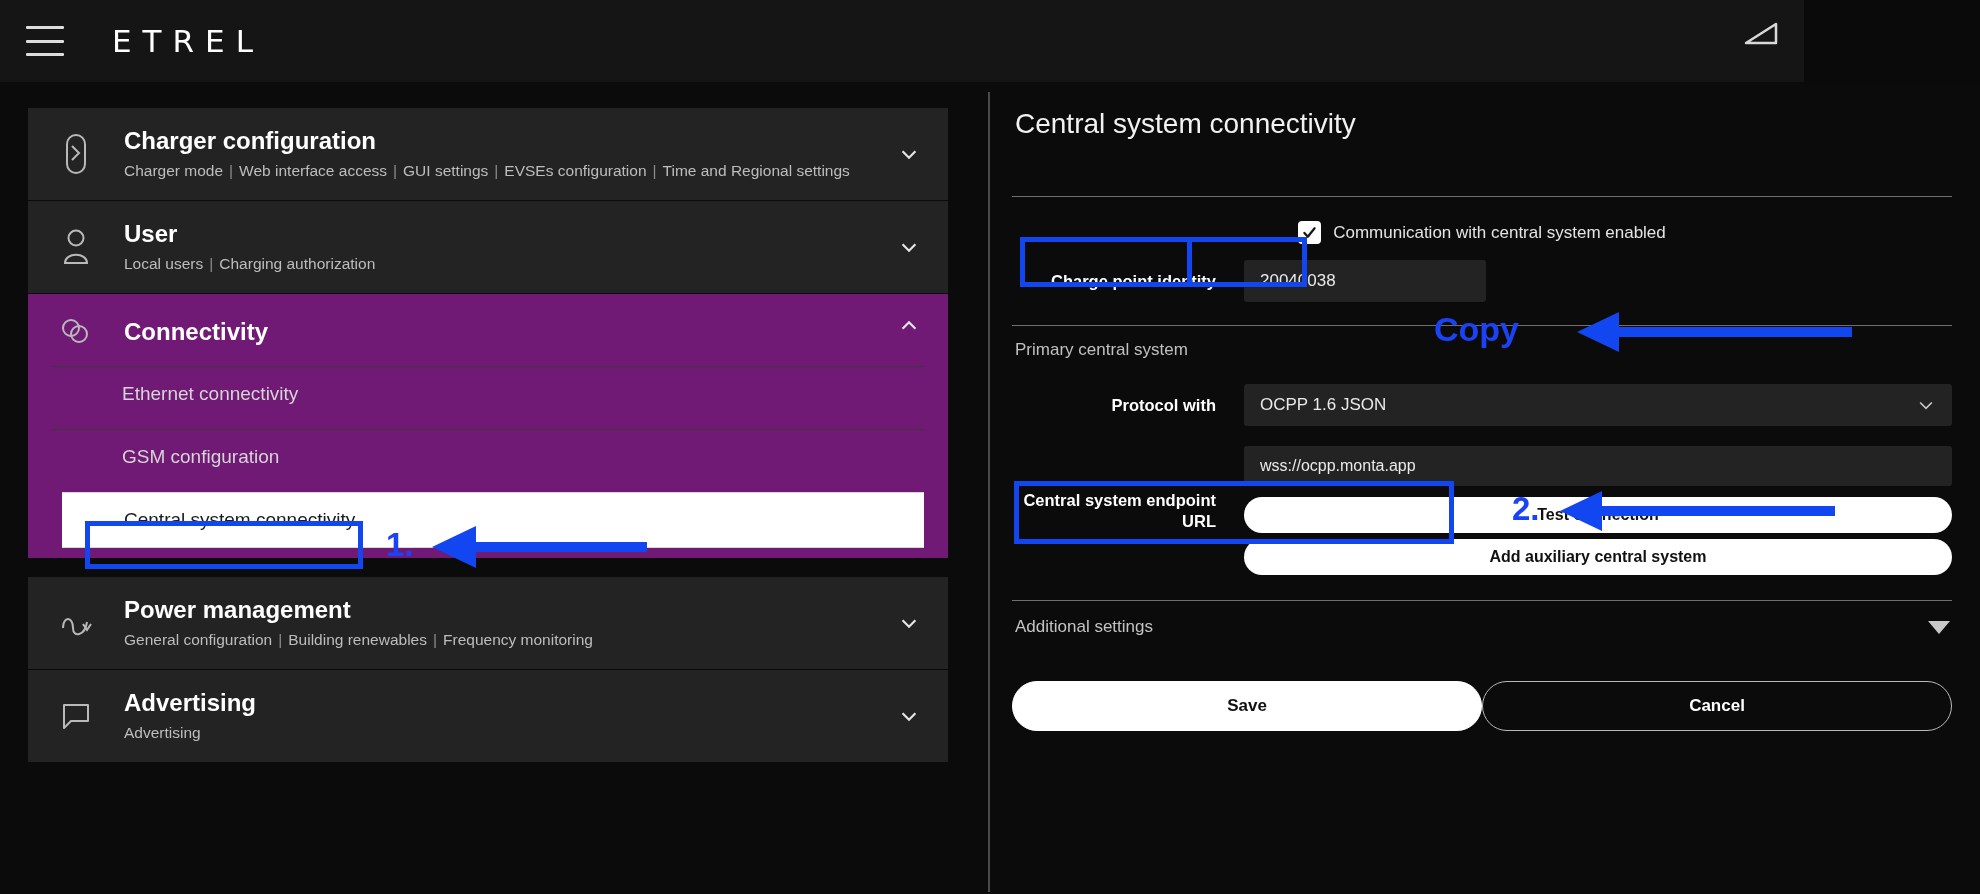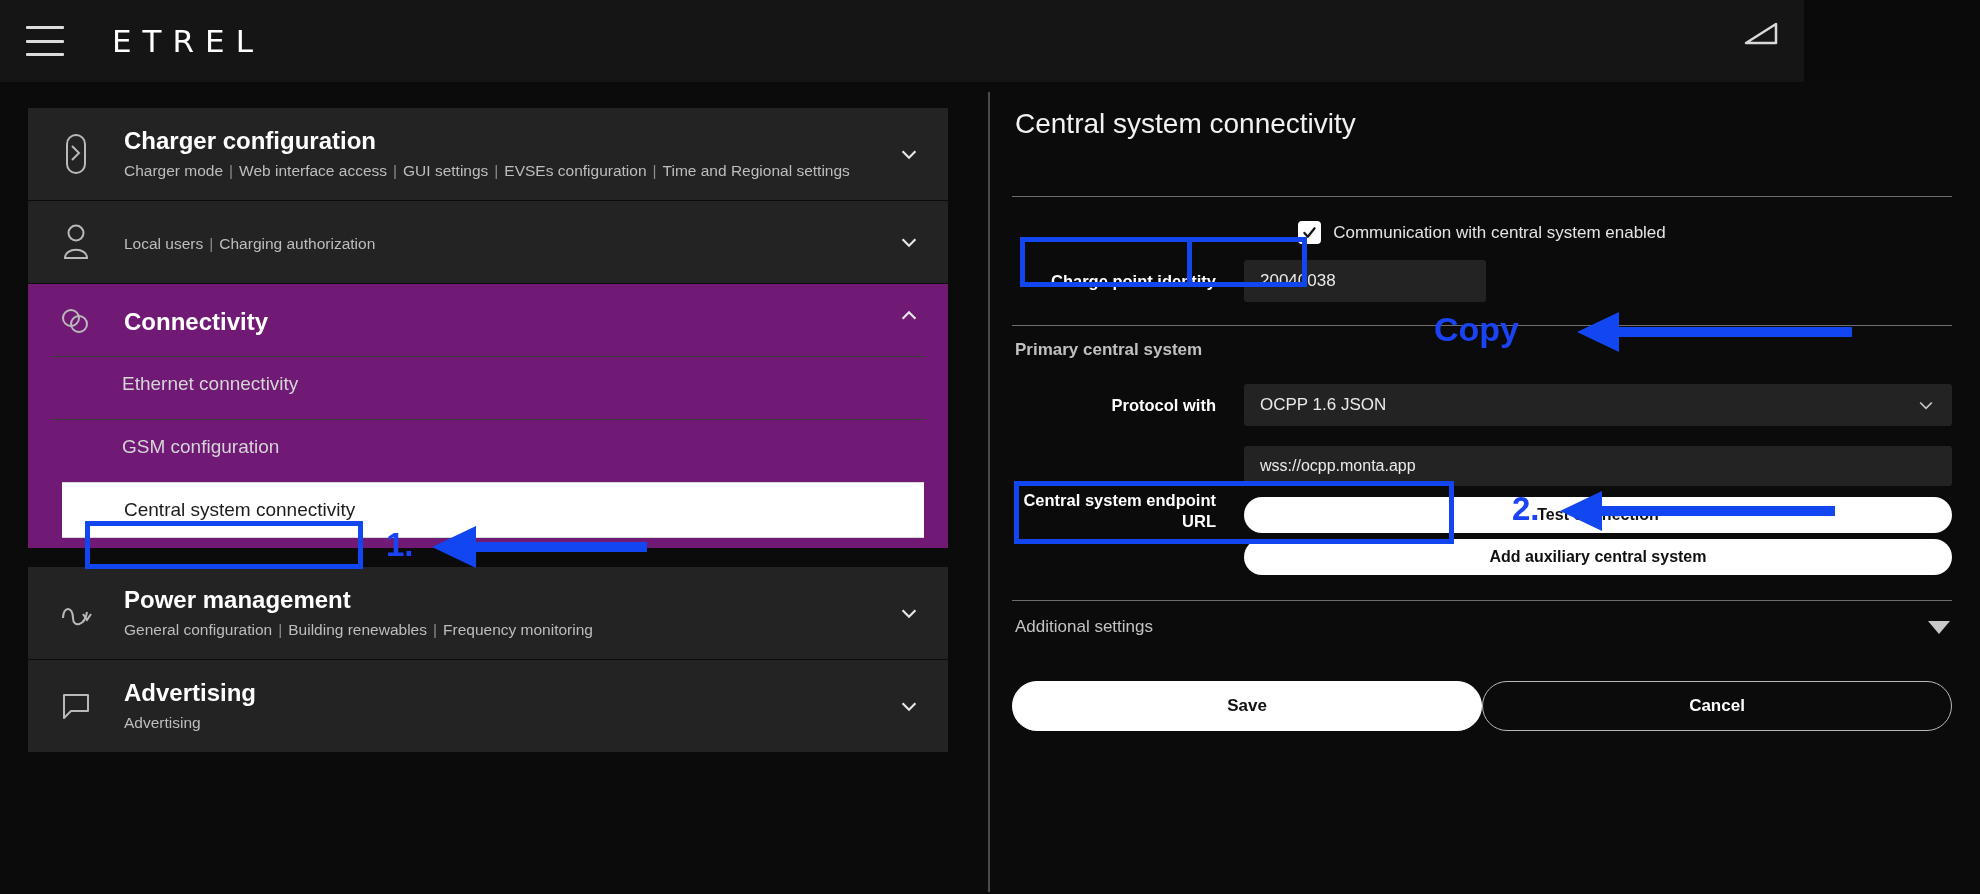--- a/index.html
+++ b/index.html
@@ -75,21 +75,21 @@
   .field-label {
     color: #ffffff; font-size: 16.5px; font-weight: bold; text-align: right;
     padding-right: 28px; line-height: 21px;
   }
   .field-value {
     background: #232323; color: #eaeaea; font-size: 17px;
     padding: 11px 16px; border-radius: 3px; flex: 1;
   }
   .field-value.select { display: flex; align-items: center; justify-content: space-between; cursor: pointer; }
 
-  .section-label { color: #c0c0c0; font-size: 17px; padding: 14px 0 10px 3px; font-weight: bold; }
+  .section-label { color: #c0c0c0; font-size: 17px; padding: 14px 0 10px 3px; }
 
   .pill {
     display: block; width: 100%; background: #ffffff; color: #111111;
     font-size: 16px; font-weight: bold; text-align: center;
     border: none; border-radius: 18px; padding: 9px 0; margin-top: 6px; cursor: pointer;
     font-family: "Liberation Sans", sans-serif;
   }
 
   .addl-row { display: flex; align-items: center; justify-content: space-between;
     padding: 16px 2px 0 3px; cursor: pointer; }
@@ -156,20 +156,21 @@
 
     <div class="accordion">
       <div class="acc-head">
         <div class="acc-icon">
           <svg width="30" height="40" viewBox="0 0 30 40">
             <circle cx="15" cy="11" r="7.5" fill="none" stroke="#b9b9b9" stroke-width="2"></circle>
             <path d="M4 36 C4 25 26 25 26 36 Z" fill="none" stroke="#b9b9b9" stroke-width="2"></path>
           </svg>
         </div>
         <div class="acc-texts">
+          <div class="acc-title">User</div>
           <div class="acc-sub">
             <span>Local users</span><span class="sep">|</span><span>Charging authorization</span>
           </div>
         </div>
         <svg class="chev" viewBox="0 0 24 24">
           <path d="M5 9 L12 16 L19 9" fill="none" stroke="#e6e6e6" stroke-width="2.4"></path>
         </svg>
       </div>
     </div>
 

